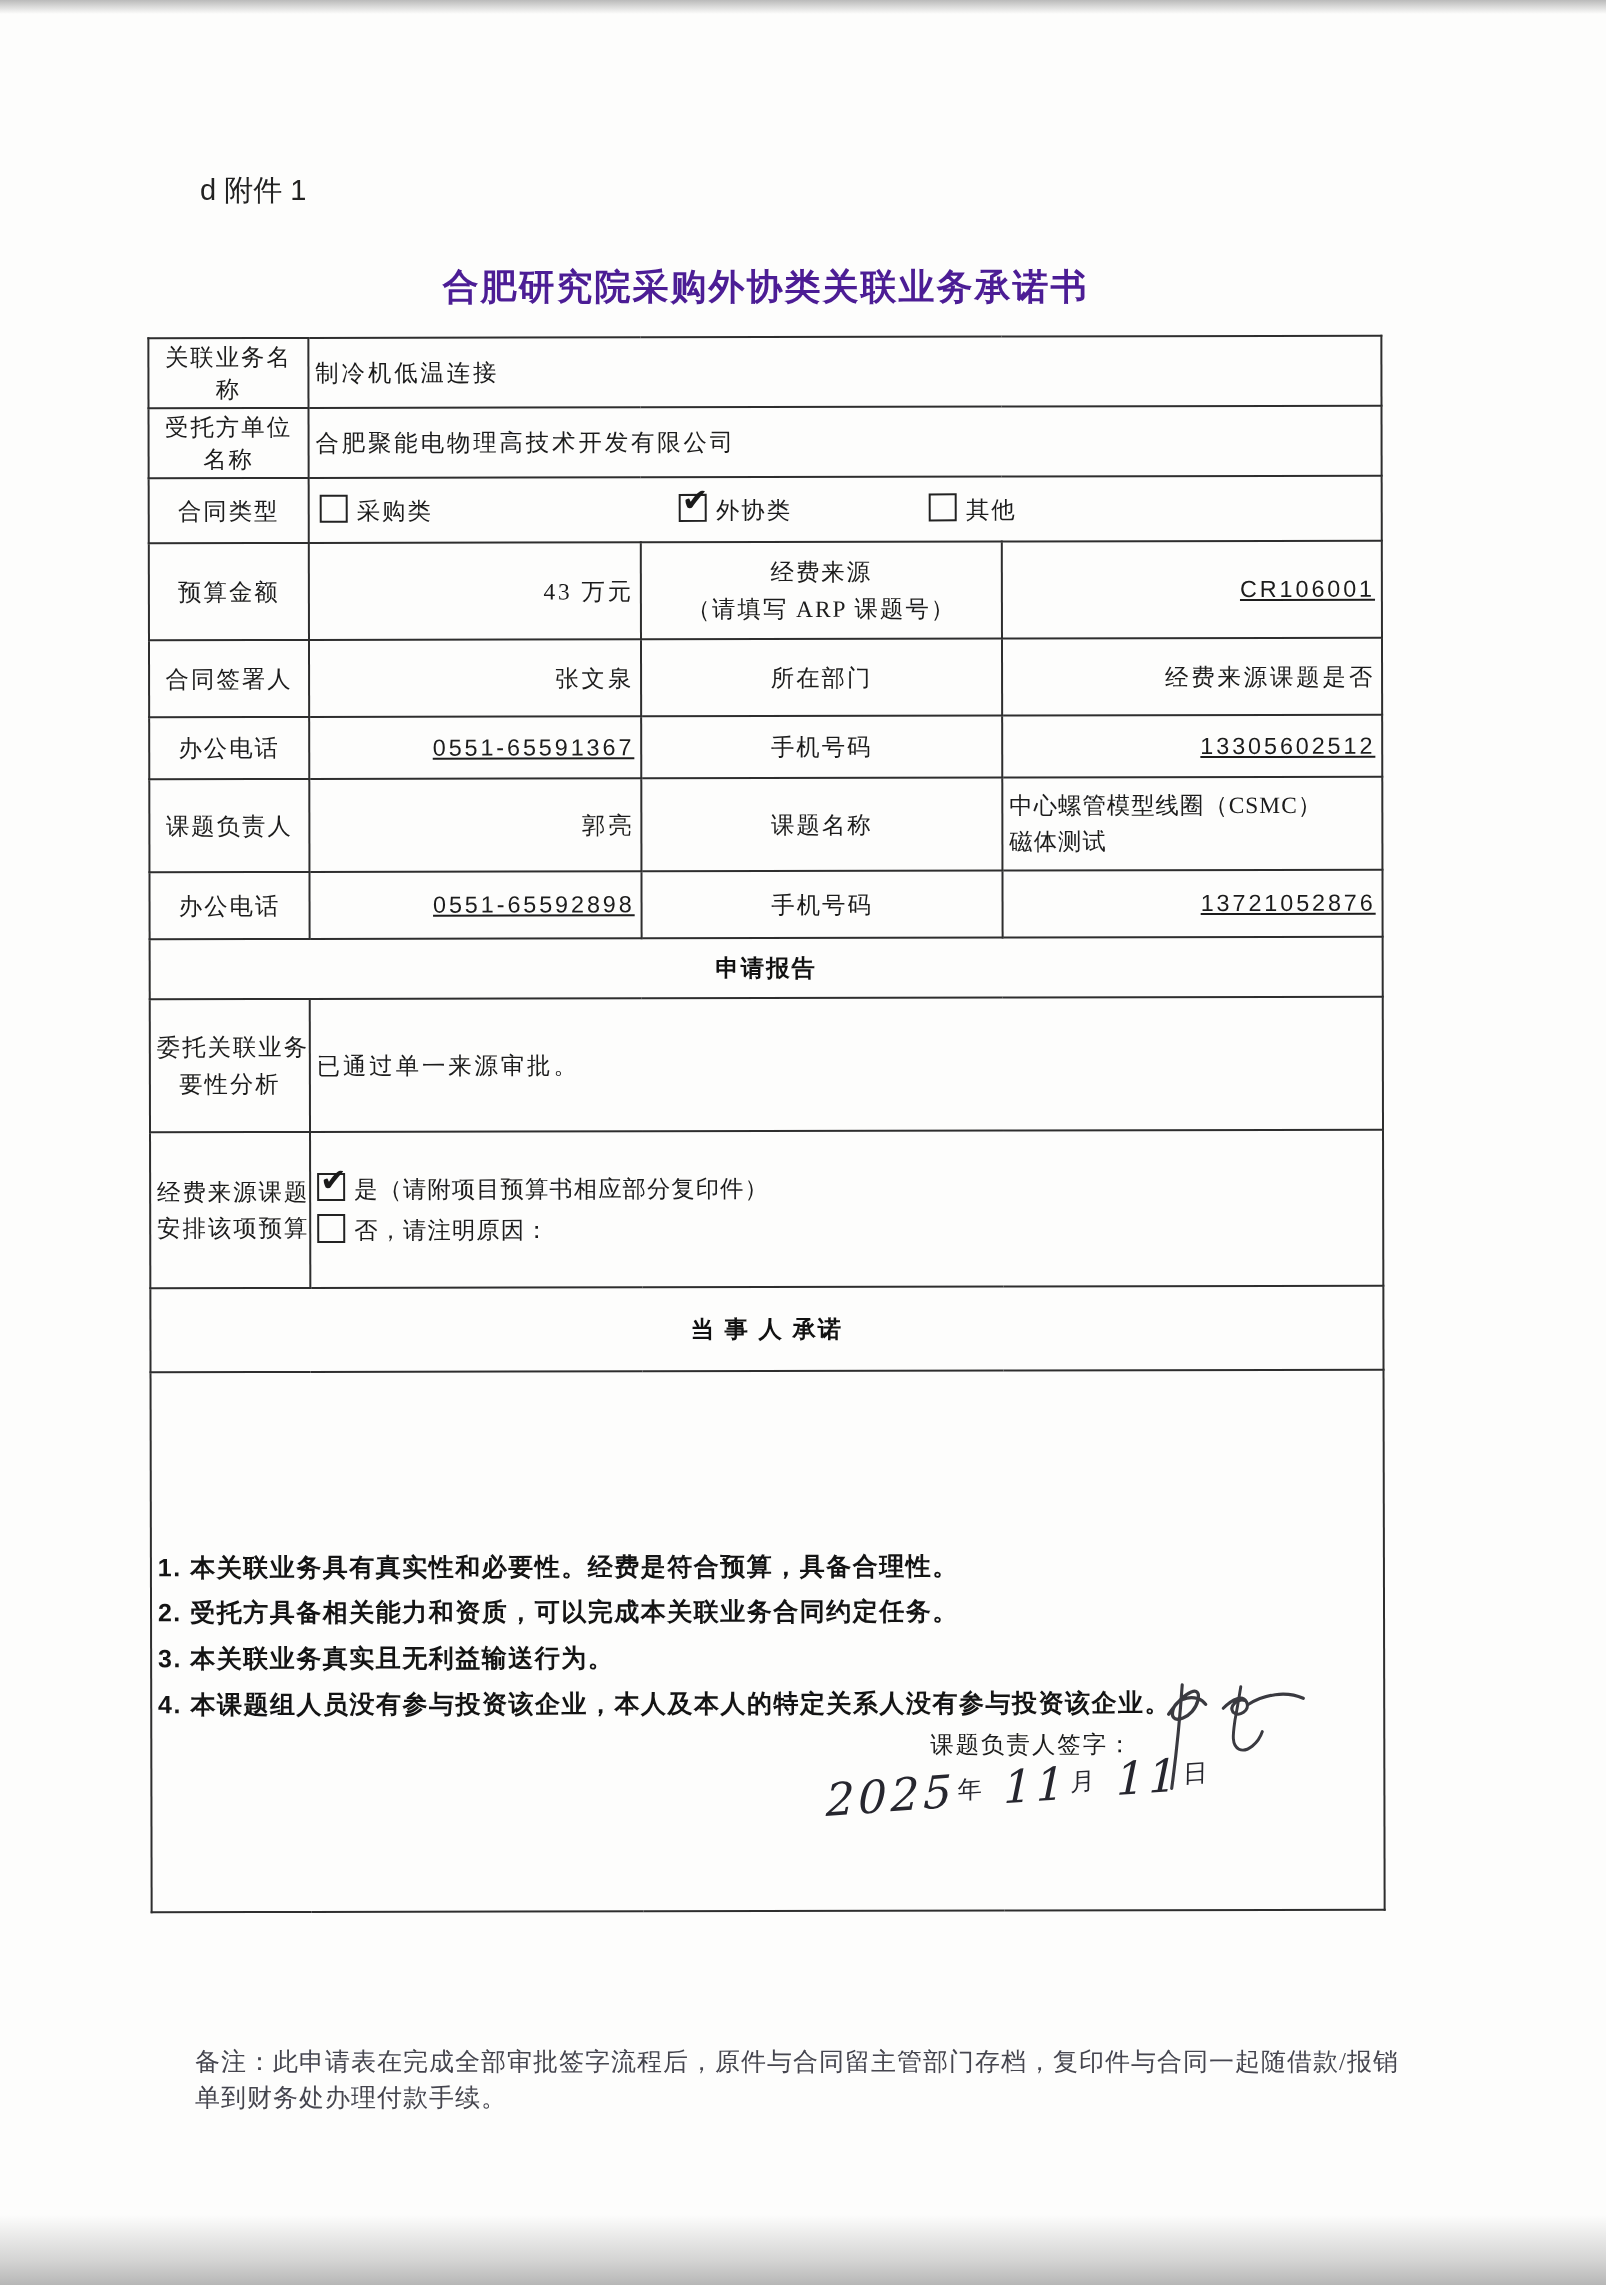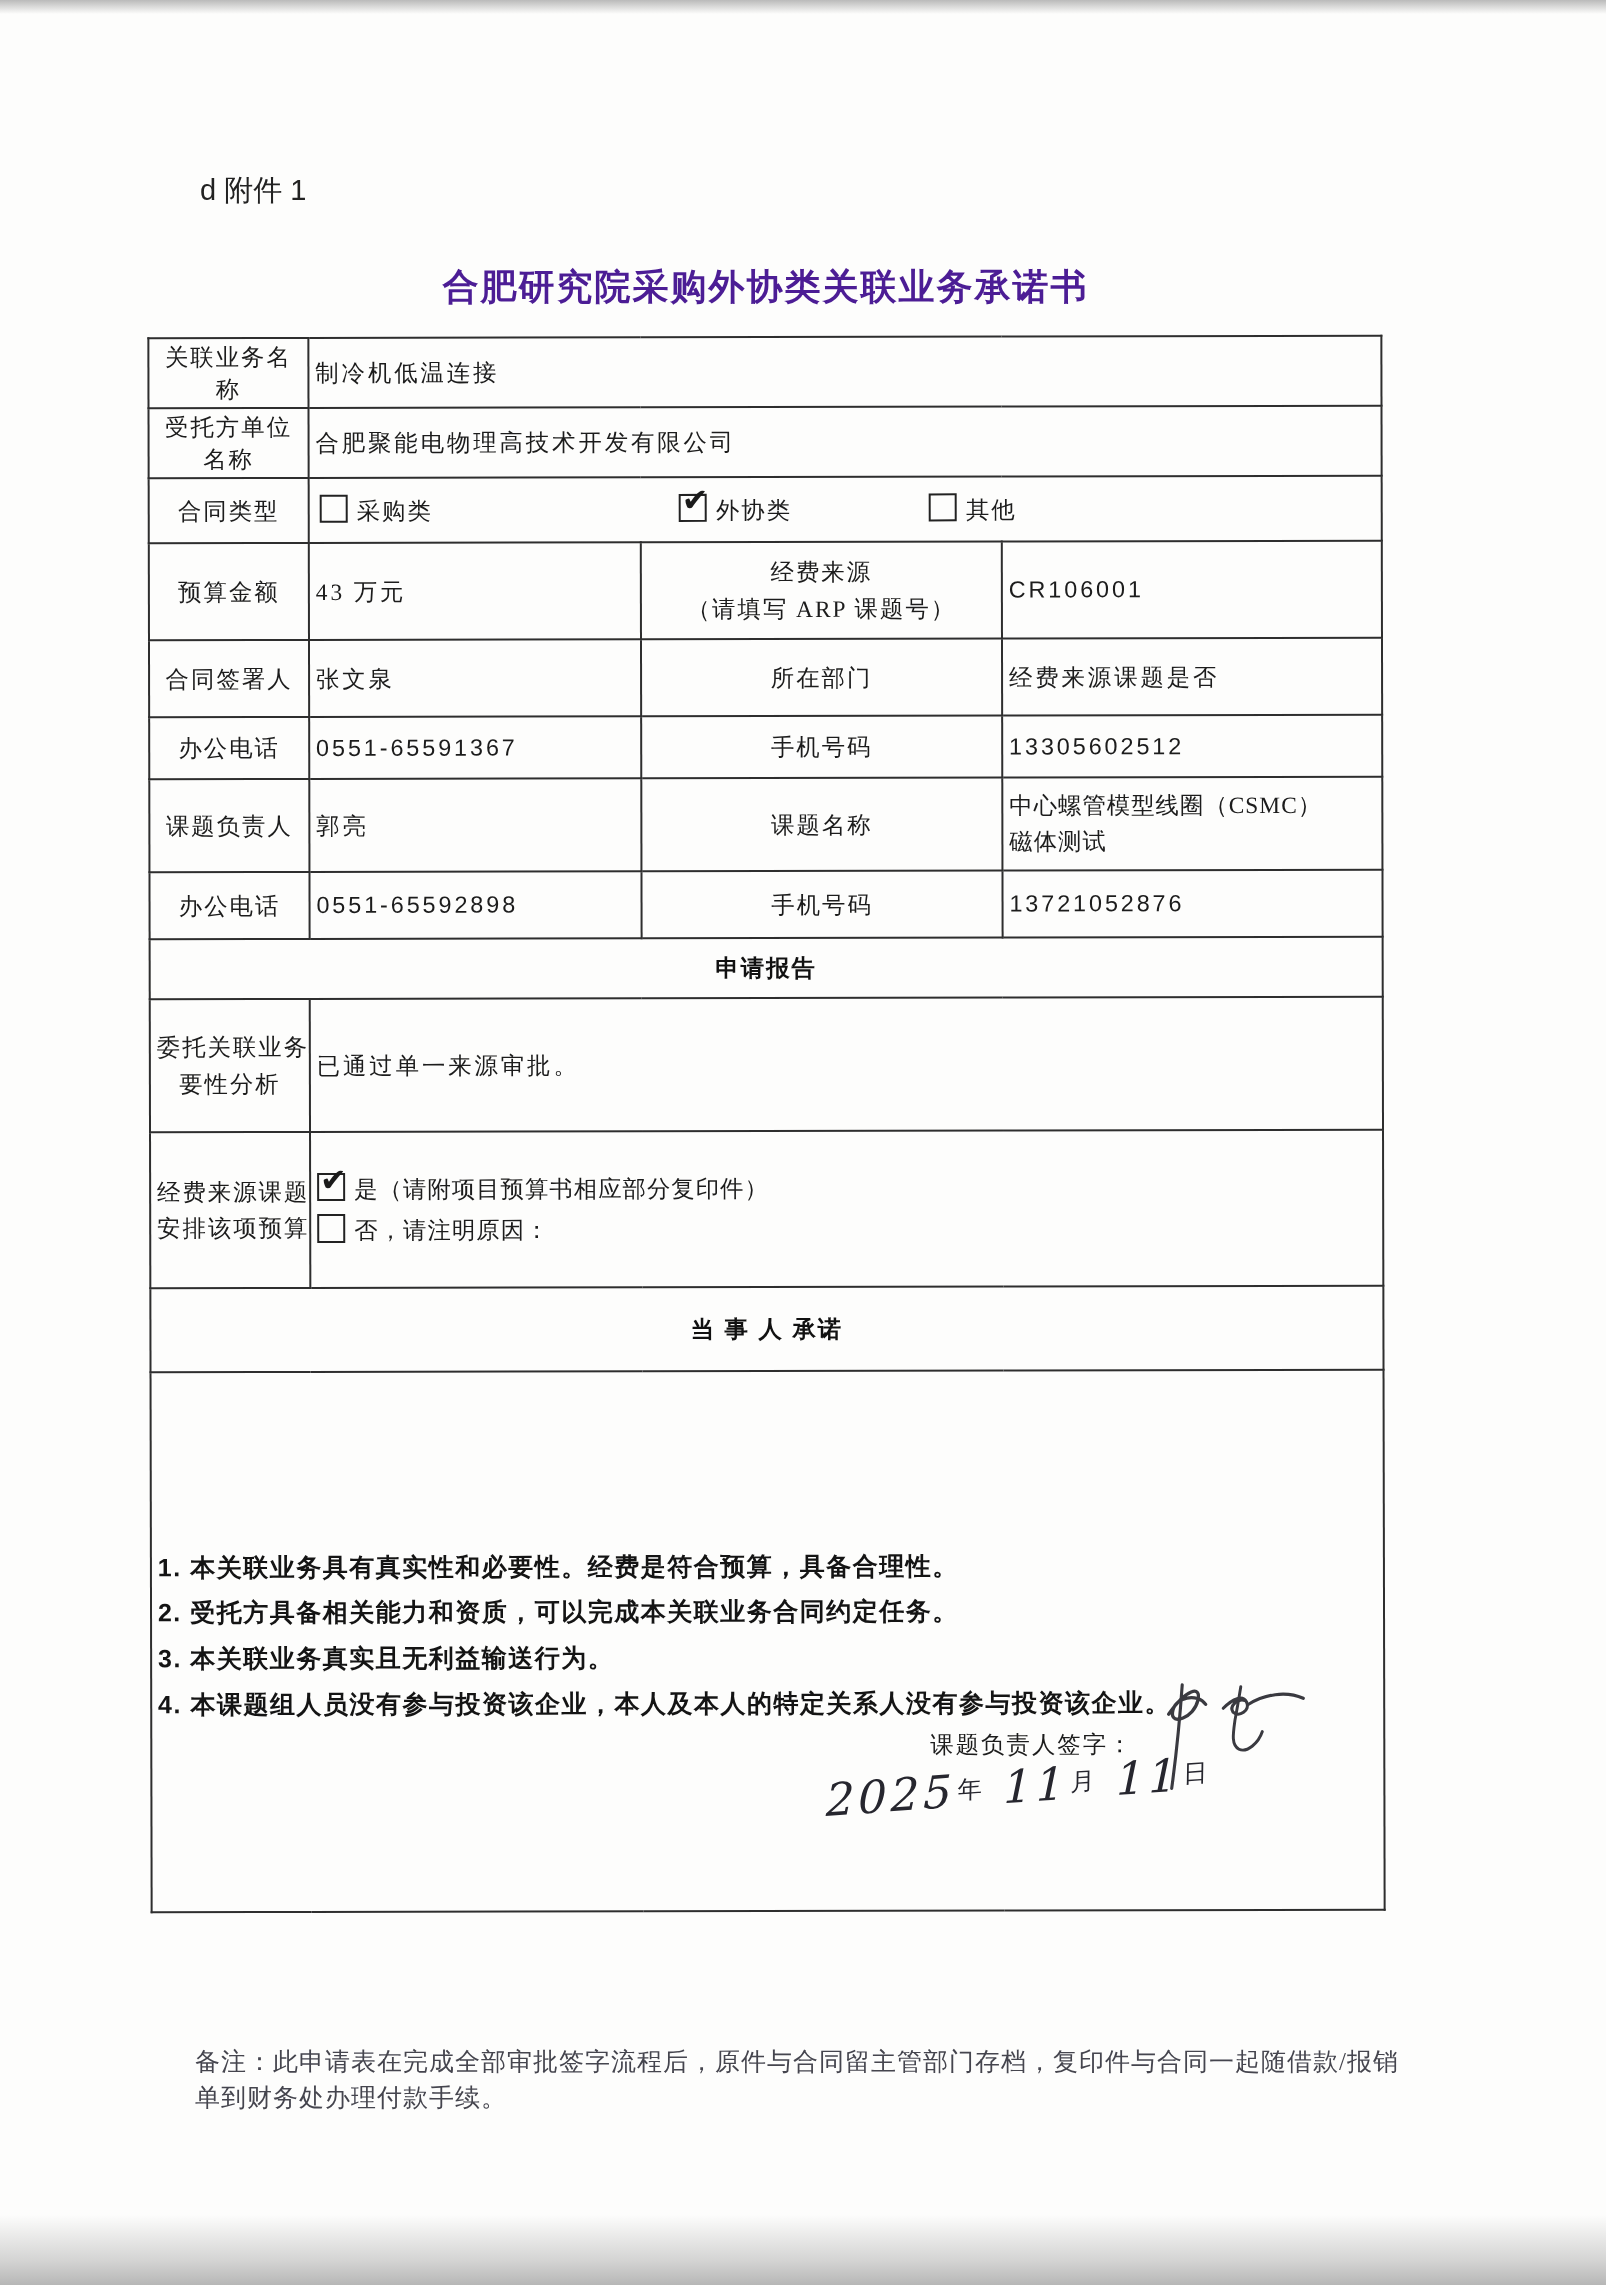--- a/index.html
+++ b/index.html
@@ -56,22 +56,22 @@
   .r10 td{height:127px}
   .r11 td{height:150px}
   .r12 td{height:78px}
   .r13 td{height:534px}
 
   td.lab{text-align:center;letter-spacing:2px;font-size:21.5px;}
   td.lab .lbline{white-space:nowrap;display:inline-block;line-height:1.55;}
   td.lab-small{font-size:19.5px;}
   td.val{font-size:24.4px;letter-spacing:2.9px;}
   td.val-left{text-align:left;padding-left:13.7px;}
-  td.val-center{text-align:left;}
-  .num{font-family:"Liberation Sans", sans-serif;letter-spacing:1px;font-size:23.4px;}
+  td.val-center{text-align:right;}
+  .num{font-family:"Liberation Sans", sans-serif;letter-spacing:1px;font-size:23.4px;text-decoration:underline;}
 
   td.section-hdr{
     text-align:center;
     padding-right:429px;
     font-family:"Liberation Sans", sans-serif;
     font-weight:bold;font-size:26px;letter-spacing:2px;color:#111;
   }
 
   
   .cb{

